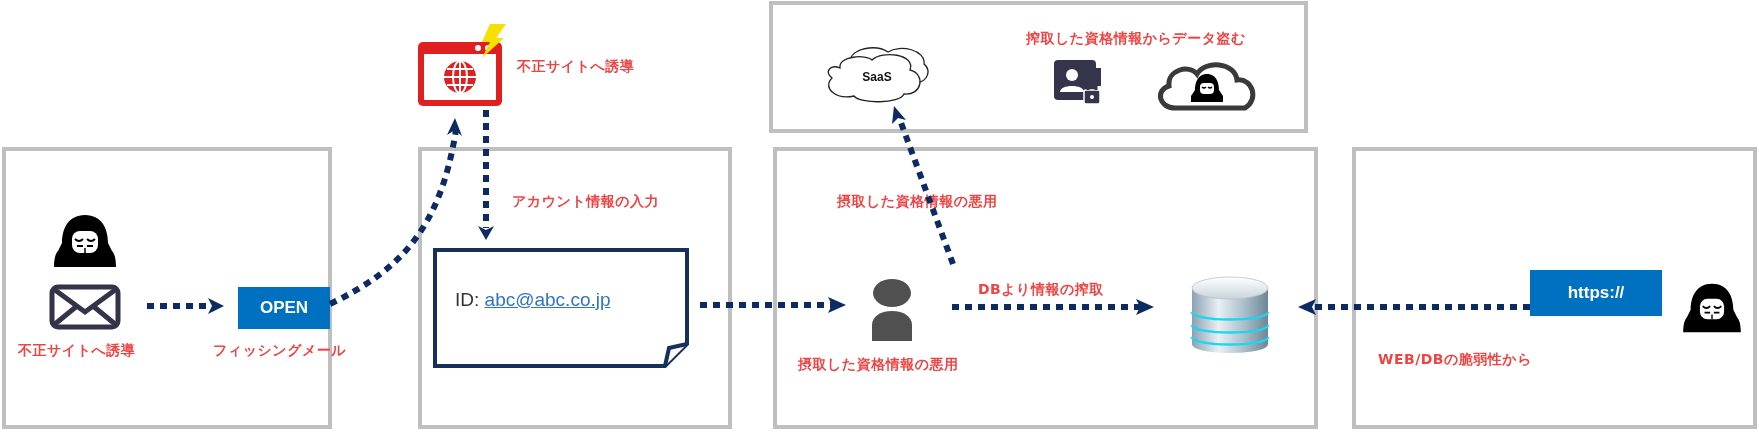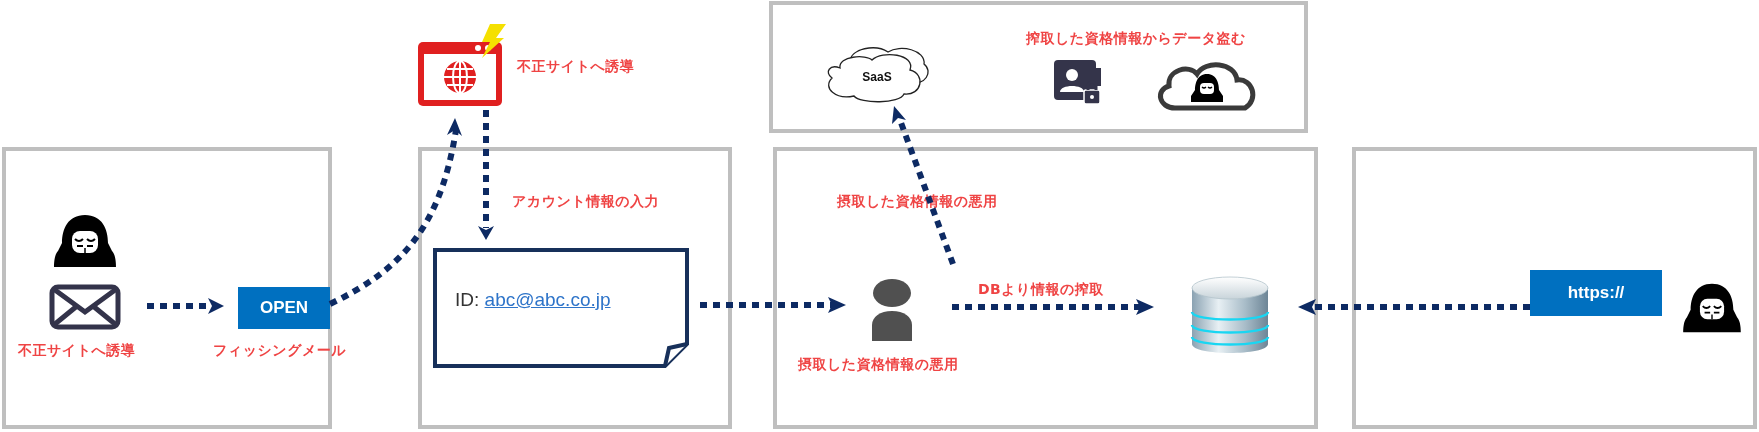--- a/index.html
+++ b/index.html
@@ -141,20 +141,21 @@
 <div class="icon" style="left:1679px;top:282px;width:66px;height:52px;">
   <svg width="66" height="52" viewBox="0 0 66 56">
     <path d="M33 2 C16 2 10 16 10 30 L6 38 C2 42 2 52 2 54 L64 54 C64 52 64 42 60 38 L56 30 C56 16 50 2 33 2 Z" fill="#000"></path>
     <rect x="20" y="18" width="26" height="22" rx="8" fill="#fff"></rect>
     <path d="M23 26 q4 4 8 0 M35 26 q4 4 8 0" stroke="#000" stroke-width="2" fill="none"></path>
     <path d="M25 33 h6 M35 33 h6" stroke="#000" stroke-width="2"></path>
     <line x1="33" y1="35" x2="33" y2="40" stroke="#000" stroke-width="1.5"></line>
   </svg>
 </div>
 <div class="label center" style="left:1370px;top:350px;width:170px;line-height:19px;">
+  <div>WEB/DBの脆弱性から</div>
 </div>
 
 <svg class="overlay" width="1759" height="432" viewBox="0 0 1759 432">
   <g stroke="#0d2a63" stroke-width="6" stroke-dasharray="7 6" fill="none">
     <line x1="147" y1="306" x2="212" y2="306"></line>
     <path d="M330 304 C400 270 440 230 456 130"></path>
     <line x1="486" y1="110" x2="486" y2="228"></line>
     <line x1="700" y1="305" x2="832" y2="305"></line>
     <line x1="953" y1="264" x2="900" y2="120"></line>
     <line x1="952" y1="307" x2="1140" y2="307"></line>

